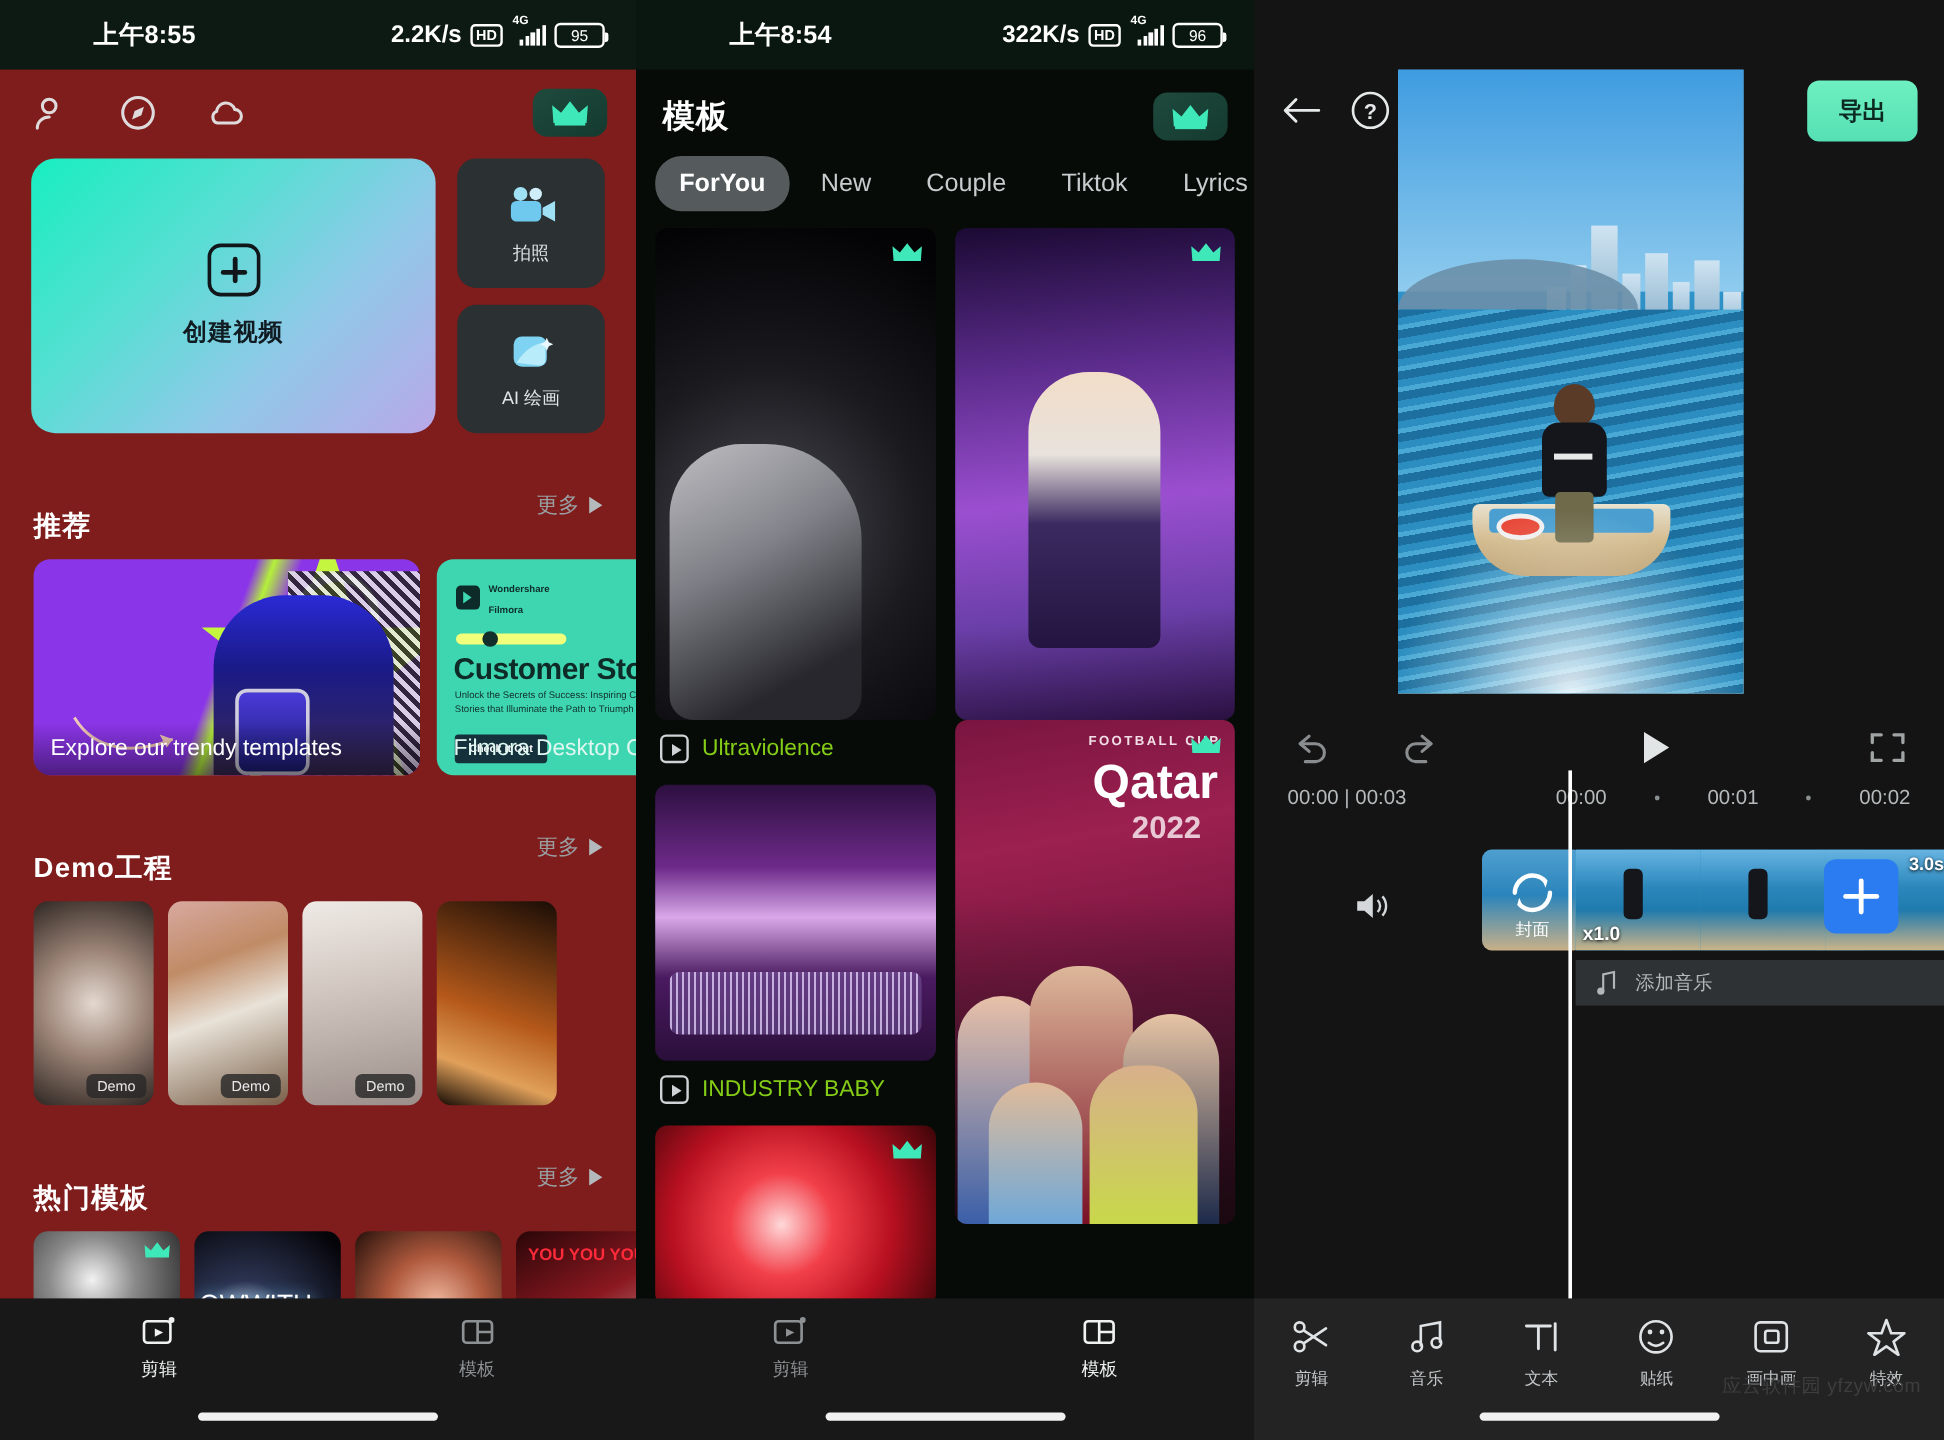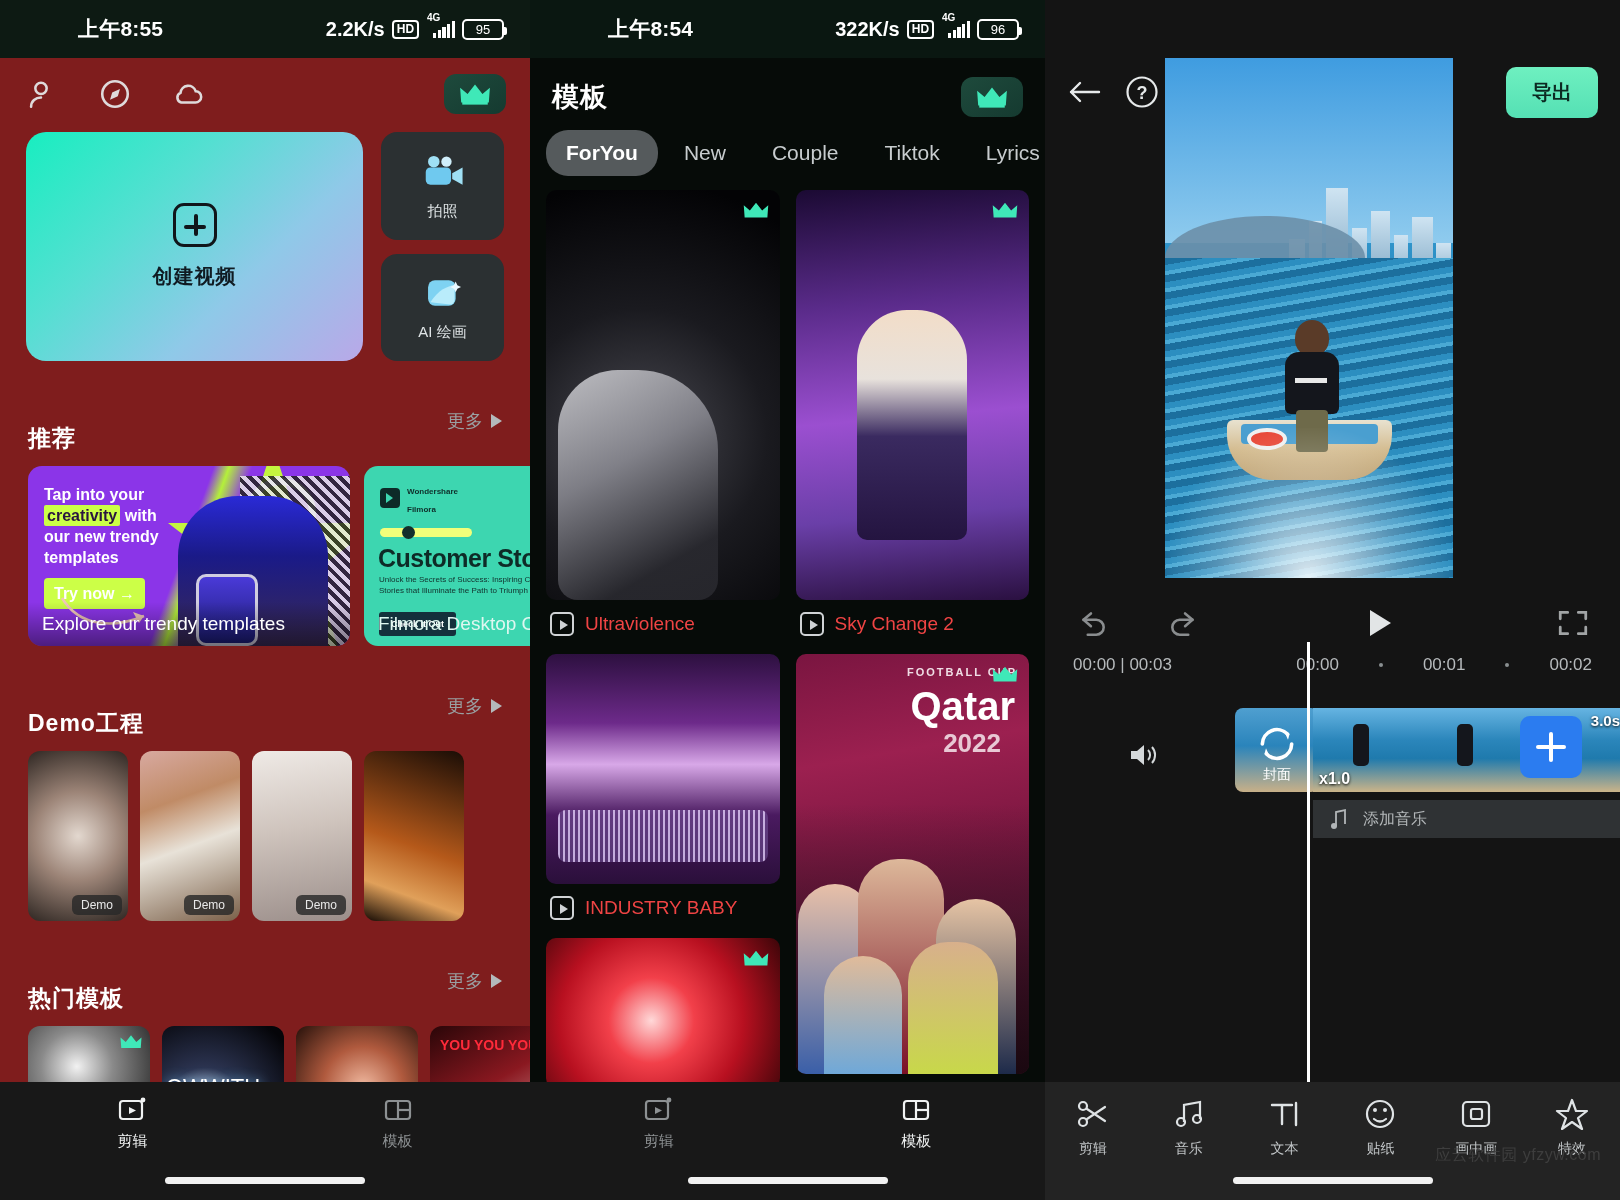--- a/index.html
+++ b/index.html
@@ -190,21 +190,21 @@
   .tabs { display: flex; align-items: center; gap: 6px; padding: 8px 16px 14px 16px; }
   .tab { font-size: 21px; color: #c7ccce; padding: 11px 20px; border-radius: 22px; }
   .tab.active { background: #555a5c; color: #fff; font-weight: bold; }
   .grid { display: flex; gap: 16px; padding: 0 16px; }
   .gcol { flex: 1; display: flex; flex-direction: column; gap: 0; }
   .tcard { position: relative; border-radius: 10px; overflow: hidden; }
   .tcard .crown-badge { position: absolute; right: 10px; top: 10px; width: 28px; height: 21px; z-index: 3; }
   .tcap { display: flex; align-items: center; gap: 11px; padding: 12px 2px 18px 4px; }
   .playsq { width: 24px; height: 24px; border: 2px solid #cfd3d5; border-radius: 5px; position: relative; flex-shrink: 0; }
   .playsq::after { content:''; position:absolute; left:8px; top:6px; border-left:8px solid #cfd3d5; border-top:5px solid transparent; border-bottom:5px solid transparent; }
-  .tcap span { font-size: 19px; color: #ef4444; }
+  .tcap span { font-size: 19px; color: #84cc16; }
   .tc-ultra { height: 410px; background: radial-gradient(circle at 40% 60%, #4a4a52 0%, #1a1a1f 45%, #030305 90%); }
   .tc-ultra .hand { position:absolute; left:12px; bottom:0; width:160px; height:230px;
     background: linear-gradient(150deg,#d8d8dc 0%,#8c8c94 40%,#2a2a30 80%); border-radius:60px 80px 20px 20px; opacity:.85; }
   .tc-sky { height: 410px; background: linear-gradient(175deg,#1b0a33 0%,#5a2b8a 28%,#9b4fd0 55%,#6a3fa8 78%,#2a1040 100%); }
   .tc-sky .figure { position:absolute; left:50%; top:120px; transform:translateX(-50%); width:110px; height:230px;
     background: linear-gradient(180deg,#f2ddc8 0%,#e8e2dc 30%,#3a2a60 55%,#241440 100%); border-radius:50px 50px 10px 10px; }
   .tc-ind { height: 230px; background: linear-gradient(180deg,#2d1040 0%,#6d2a8a 30%,#d8a8e8 48%,#4a1a60 70%,#2a0f3a 100%); }
   .tc-ind .wave { position:absolute; left:12px; right:12px; bottom:22px; height:52px;
     background: repeating-linear-gradient(90deg, rgba(220,200,245,.85) 0 2px, rgba(120,90,160,.5) 2px 5px); border-radius:8px; }
   .tc-ind .scrub { position:absolute; left:18px; right:18px; bottom:92px; height:10px; }
@@ -377,28 +377,20 @@
     </div>
   </div>
 
   <div class="promo-row">
     <div class="promo promo-a">
       <div class="greenstar"></div>
         <div class="halo"></div>
       <div class="collage"></div>
         <div class="person"></div>
         <div class="phone"></div>
-      <div class="promo-txt">
-        <div>Tap into your</div>
-        <div><span class="hl">creativity</span>
-             <span>with</span></div>
-        <div>our new trendy</div>
-        <div>templates</div>
-        <div class="trybtn">Try now →</div>
-      </div>
       <svg class="arrow-curve" viewBox="0 0 90 36">
         <path d="M2 4 C20 34 55 34 84 22" fill="none" stroke="#f0c8b8" stroke-width="2.5"></path>
         <path d="M84 22 l-11 -4 l6 11 z" fill="#f0c8b8"></path>
       </svg>
       <div class="promo-cap">Explore our trendy templates</div>
     </div>
     <div class="promo promo-b">
       <div class="wslogo">
         <div class="wsmark"></div>
         <div>
@@ -544,24 +536,20 @@
         </svg>
       </div>
     </div>
 
     <div class="gcol">
       <div class="tcard tc-sky">
         <div class="figure"></div>
         <svg class="crown-badge" viewBox="0 0 32 24">
           <path d="M3 20 L2 6 L9 12 L16 3 L23 12 L30 6 L29 20 Z" fill="#3fe8b8"></path>
         </svg>
-      </div>
-      <div class="tcap">
-        <span class="playsq"></span>
-        <span>Sky Change 2</span>
       </div>
       <div class="tcard tc-qatar">
         <div class="qt1">FOOTBALL CUP</div>
         <div class="qt2">Qatar</div>
         <div class="qt3">2022</div>
         <div class="players">
           <i class="pf" style="left:2px;width:74px;height:190px;background:linear-gradient(180deg,#e8c0a8,#3a5fa8);"></i>
           <i class="pf" style="left:62px;width:86px;height:215px;background:linear-gradient(180deg,#ddb89a,#7a1026);"></i>
           <i class="pf" style="left:140px;width:80px;height:175px;background:linear-gradient(180deg,#e6c4a4,#1d2a4a);"></i>
           <i class="pf" style="left:28px;width:78px;height:118px;background:linear-gradient(180deg,#e0bb9a,#6fa8d8);"></i>

